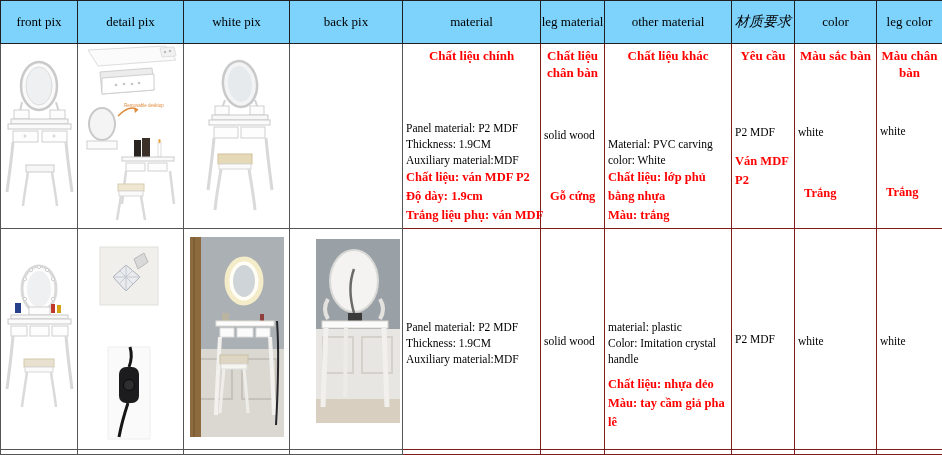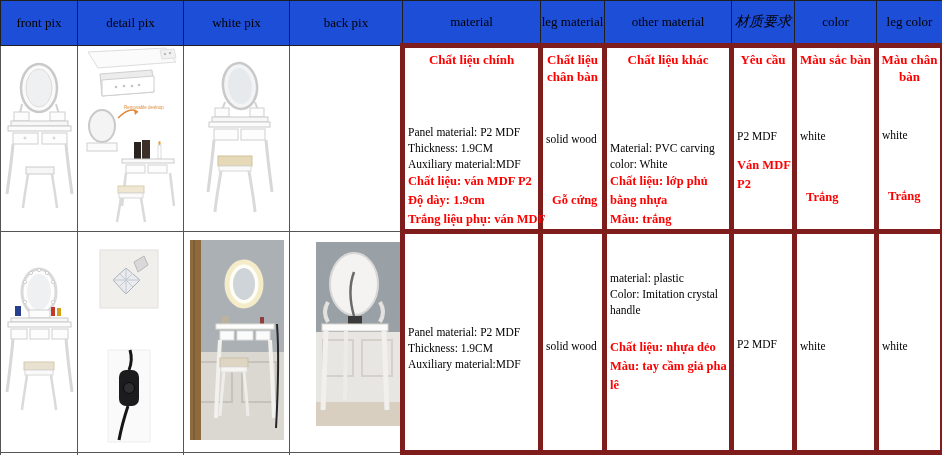--- a/index.html
+++ b/index.html
@@ -1,22 +1,22 @@
 <!DOCTYPE html>
 <html><head>
 <meta charset="utf-8">
 <style>
   html,body{margin:0;padding:0;background:#fff;}
   #stage{position:relative;width:942px;height:455px;background:#fff;overflow:hidden;
          font-family:"Liberation Serif","DejaVu Serif",serif;color:#000;}
   table.sheet{border-collapse:collapse;table-layout:fixed;width:942px;}
   td,th{padding:0;vertical-align:top;overflow:visible;}
-  th.hdr{background:#1d4ed8;border:1px solid #1f1f1f;font-weight:normal;
+  th.hdr{background:#7dd3fc;border:1px solid #1f1f1f;font-weight:normal;
          font-size:13px;text-align:center;vertical-align:middle;height:42px;color:#000;}
-  td.cell{border:5px solid #7f1d1d;background:#fff;}
+  td.cell{border:1px solid #7f1d1d;background:#fff;}
   td.pixcell{border:1px solid #555;}
   .r1{height:185px;} .r2{height:221px;} .sliver{height:5px;}
   .green-sliver{background:#00B050;border:1px solid #17743a;}
   .title{color:#FF0000;font-weight:bold;font-size:13px;text-align:center;
          line-height:17px;padding-top:3px;}
   .blk{font-size:11.5px;line-height:16px;padding-left:3px;}
   .blk div{white-space:nowrap;}
   .wrap div{white-space:normal;}
   .red{color:#FF0000;font-weight:bold;font-size:12.5px;line-height:19px;padding-left:3px;}
   .red div{white-space:nowrap;}
@@ -272,25 +272,25 @@
         <div class="blk" style="margin-top:90px">
           <div>Panel material: P2 MDF</div>
           <div>Thickness: 1.9CM</div>
           <div>Auxiliary material:MDF</div>
         </div>
       </td>
       <td class="cell">
         <div class="blk" style="margin-top:104px">solid wood</div>
       </td>
       <td class="cell">
-        <div class="blk wrap" style="margin-top:36px">
+        <div class="blk wrap" style="margin-top:90px">
           <div>material: plastic</div>
           <div>Color: Imitation crystal handle</div>
         </div>
-        <div class="red redwrap" style="margin-top:20px">
+        <div class="red redwrap" style="margin-top:8px">
           <div>Chất liệu: nhựa dẻo</div>
           <div>Màu: tay cầm giả pha lê</div>
         </div>
       </td>
       <td class="cell">
         <div class="blk" style="margin-top:102px">P2 MDF</div>
       </td>
       <td class="cell">
         <div class="blk" style="margin-top:104px">white</div>
       </td>

